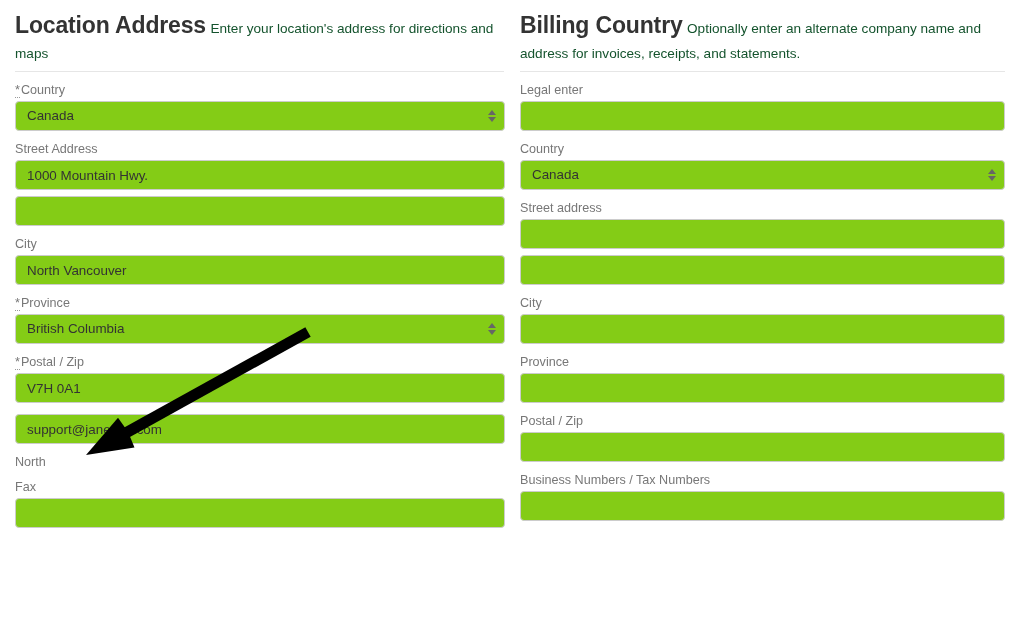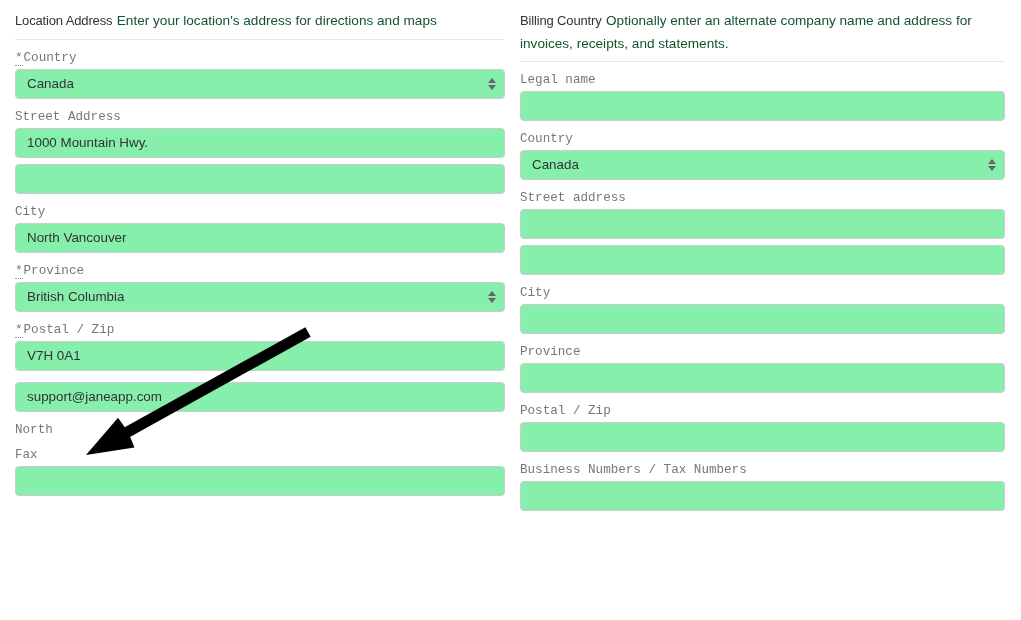--- a/index.html
+++ b/index.html
@@ -39,23 +39,23 @@
   
   .section-header {
     padding-top: 9px;
     padding-bottom: 7px;
     border-bottom: 1px solid #e6e6e6;
     line-height: 1.42;
   }
   .col-left .section-header { margin-right: 1px; }
 
   .section-title {
-    font-size: 13px;
+    font-size: 23px;
     color: #333333;
-    font-weight: 400;
+    font-weight: 700;
     letter-spacing: -0.15px;
   }
   .section-hint {
     font-size: 13.6px;
     color: #14532d;
     font-weight: 400;
   }
 
   
   .field {
@@ -64,38 +64,37 @@
   .field.tight {
     margin-top: 6px;
   }
   .field-label {
     display: block;
     font-size: 12.6px;
     color: #777777;
     margin-bottom: 4px;
     line-height: 14px;
     font-weight: 400;
-    font-family: Liberation Mono, monospace;
   }
   .req {
     color: #777777;
     border-bottom: 1px dotted #999;
     text-decoration: none;
     margin-right: 1px;
   }
 
   .control {
     display: block;
     width: 100%;
     height: 30px;
     padding: 4px 11px;
     font-family: "Liberation Sans", sans-serif;
     font-size: 13.4px;
     color: #333333;
-    background: #86efac;
+    background: #84cc16;
     border: 1px solid #cccccc;
     border-radius: 4px;
     line-height: 20px;
     outline: none;
   }
   .control::placeholder { color: #b3b3b3; }
 
   
   .select-wrap {
     position: relative;
@@ -220,21 +219,21 @@
     </div>
 
     <div class="col-right">
 
       <div class="section-header">
         <span class="section-title">Billing Country</span>
         <span class="section-hint">Optionally enter an alternate company name and address for invoices, receipts, and statements.</span>
       </div>
 
       <div class="field">
-        <label class="field-label">Legal name</label>
+        <label class="field-label">Legal enter</label>
         <input class="control" type="text" value="" style="">
       </div>
 
       <div class="field">
         <label class="field-label">Country</label>
         <div class="select-wrap">
           <select class="control">
             <option>Canada</option>
           </select>
           <span class="stepper">

